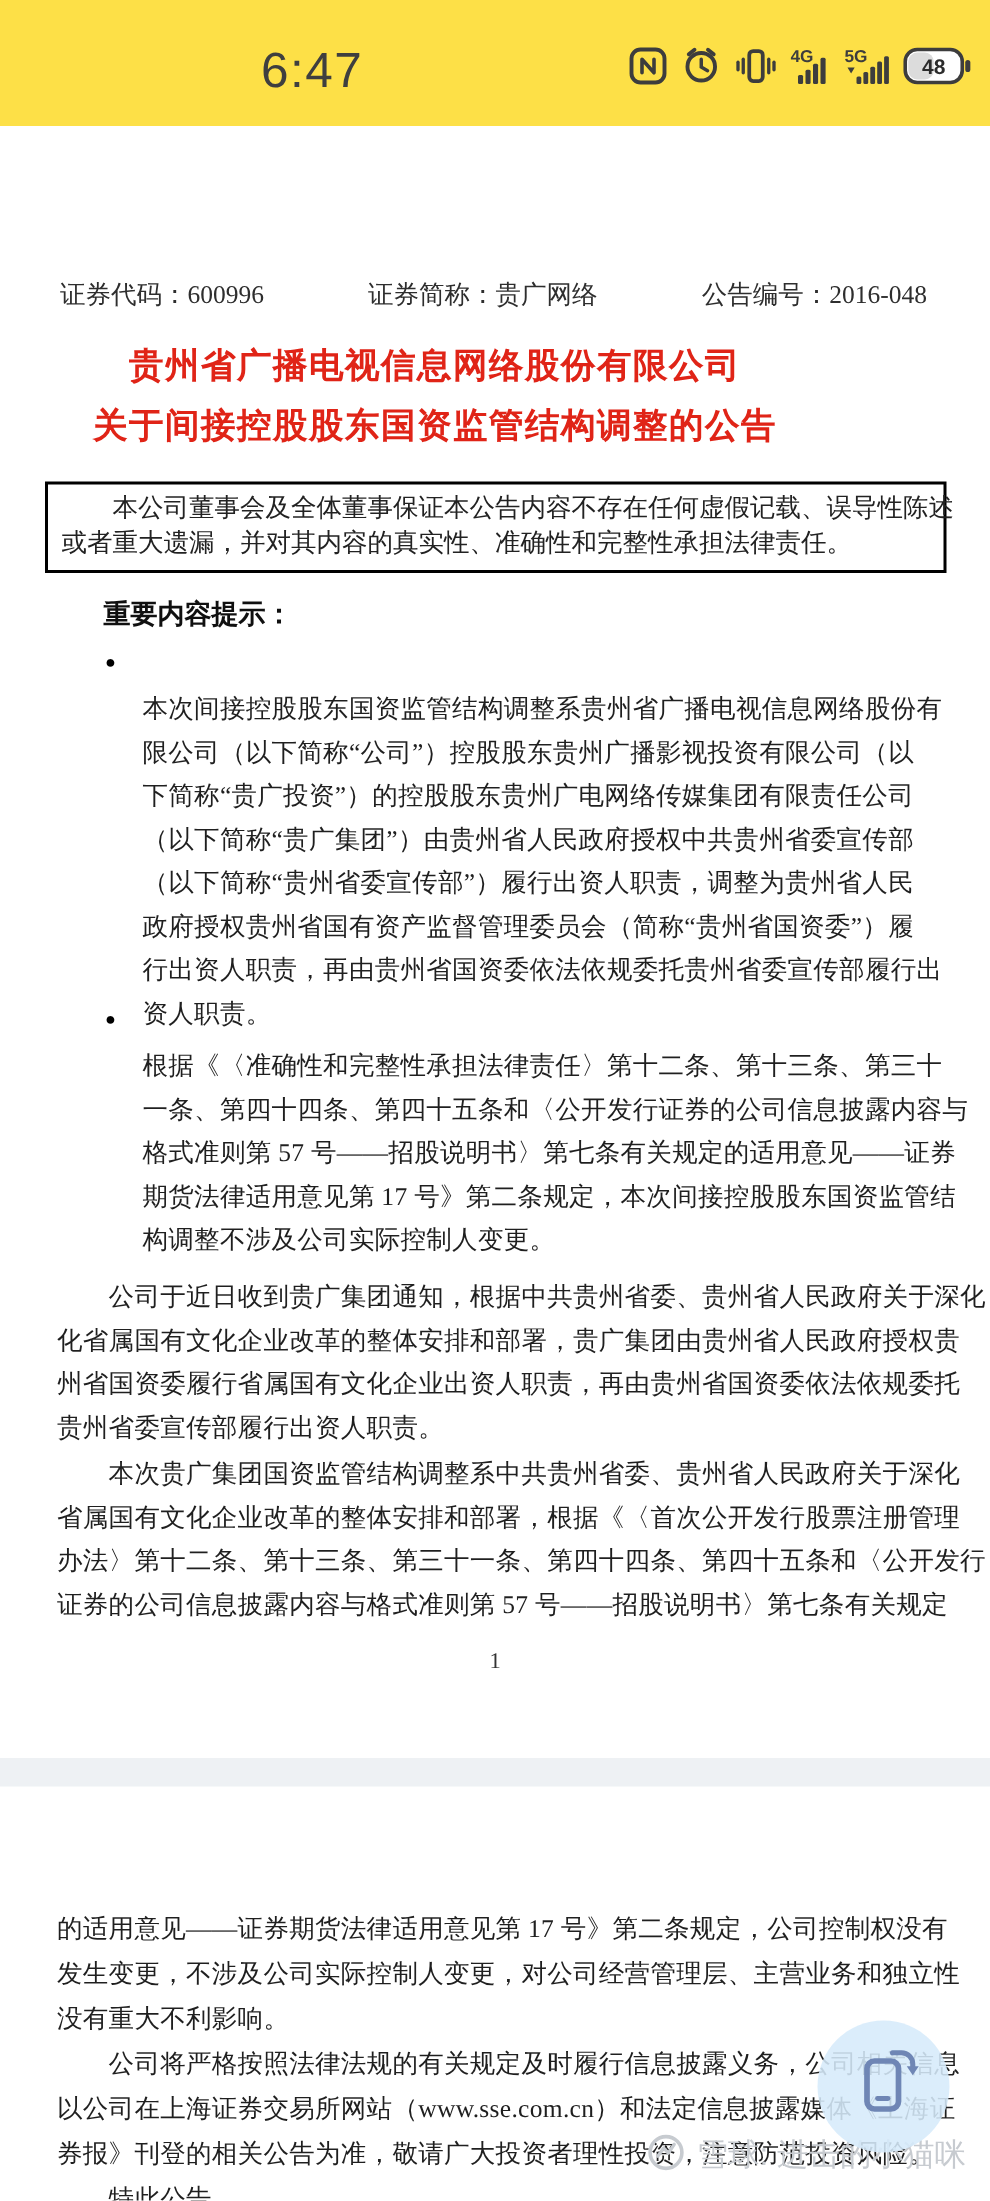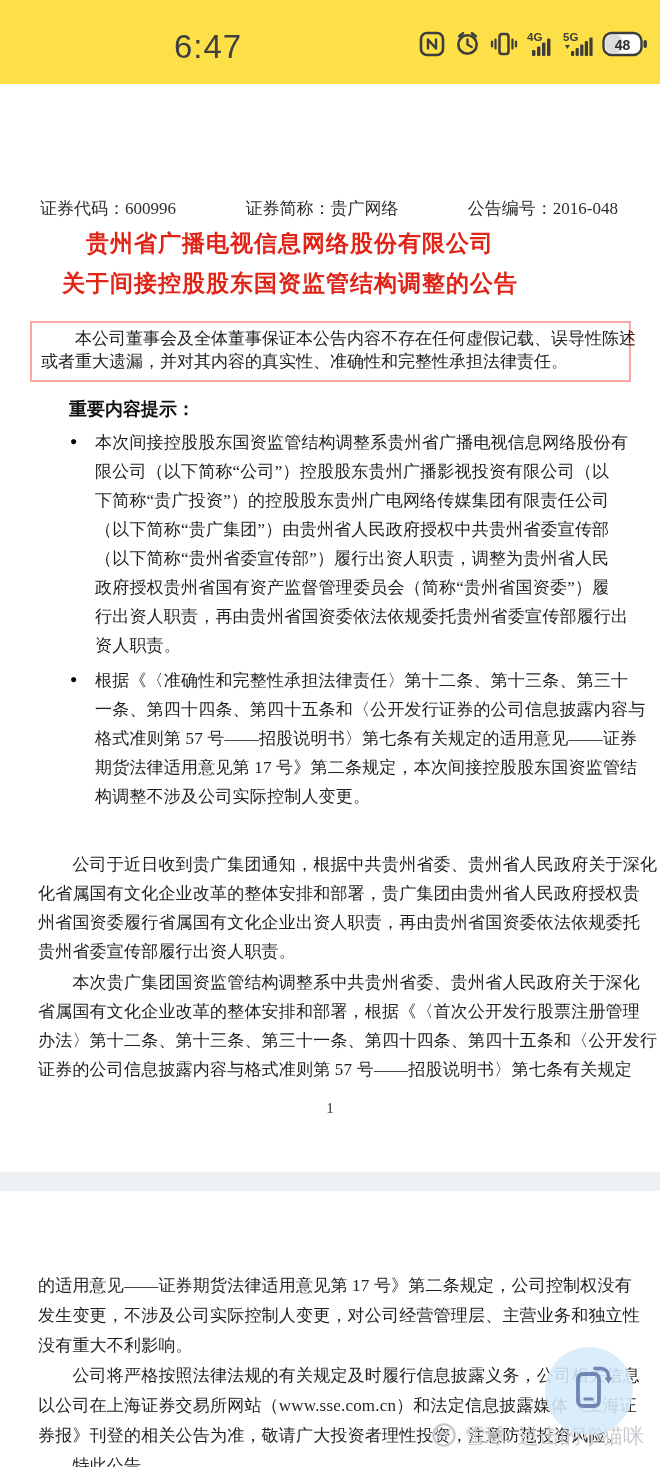--- a/index.html
+++ b/index.html
@@ -18,35 +18,35 @@
   .back-btn{position:absolute;left:22px;top:102px;width:36px;height:44px;cursor:pointer;}
   .nav-title{position:absolute;left:0;top:108px;width:660px;text-align:center;font-size:28px;font-weight:700;color:#141414;}
   .more-btn{position:absolute;right:22px;top:118px;display:flex;gap:6px;cursor:pointer;padding:6px 2px;}
   .more-btn i{width:7px;height:7px;border-radius:50%;background:#2f2f2f;display:block;}
   .nav-divider{position:absolute;top:170px;left:0;width:660px;height:1px;background:#ebebeb;}
   
   .doc{position:absolute;top:171px;left:0;width:660px;height:1296px;background:#fff;
        font-family:"Liberation Serif","DejaVu Serif",serif;color:#1f1f1f;}
   .line{white-space:pre;}
   .meta-row{position:absolute;top:14px;left:40px;width:578px;display:flex;justify-content:space-between;
-            font-size:17px;color:#2e2e2e;margin-top:12px;}
+            font-size:17px;color:#2e2e2e;}
   .doc-title{position:absolute;left:0;width:580px;text-align:center;
              font-family:"Liberation Sans","DejaVu Sans",sans-serif;
              font-size:23px;font-weight:700;color:#e02417;letter-spacing:1px;}
   .doc-title.t1{top:57px;}
   .doc-title.t2{top:97px;}
-  .decl-box{position:absolute;top:150px;left:30px;width:580px;border:2px solid #fca5a5;
+  .decl-box{position:absolute;top:150px;left:30px;width:580px;border:2px solid #000000;
             padding:4px 8px 7px 9px;font-size:17px;line-height:23px;color:#222;}
   .tips-heading{position:absolute;top:226px;left:69px;font-size:18px;font-weight:700;color:#101010;
                 font-family:"Liberation Sans","DejaVu Sans",sans-serif;}
   .bullet-dot{position:absolute;left:70px;font-size:12px;color:#000;}
   .dot1{top:263px;}
   .dot2{top:501px;}
   .text-block{position:absolute;font-size:17px;line-height:29px;letter-spacing:0.2px;color:#1f1f1f;}
-  .bullet-text{left:95px;width:540px;}
+  .bullet-text{left:95px;width:540px;margin-top:30px;}
   .b1{top:257px;}
   .b2{top:495px;}
   .para{left:38px;width:596px;}
   .p1{top:679px;}
   .p2{top:797px;}
   .page-num{position:absolute;top:929px;left:0;width:660px;text-align:center;font-size:15px;color:#333;}
   .page-band{position:absolute;top:1001px;left:0;width:660px;height:19px;background:#eef1f4;}
   .pg2{top:1100px;line-height:30px;}
   
   .rotate-fab{position:absolute;left:545px;top:1347px;width:88px;height:88px;border-radius:50%;

